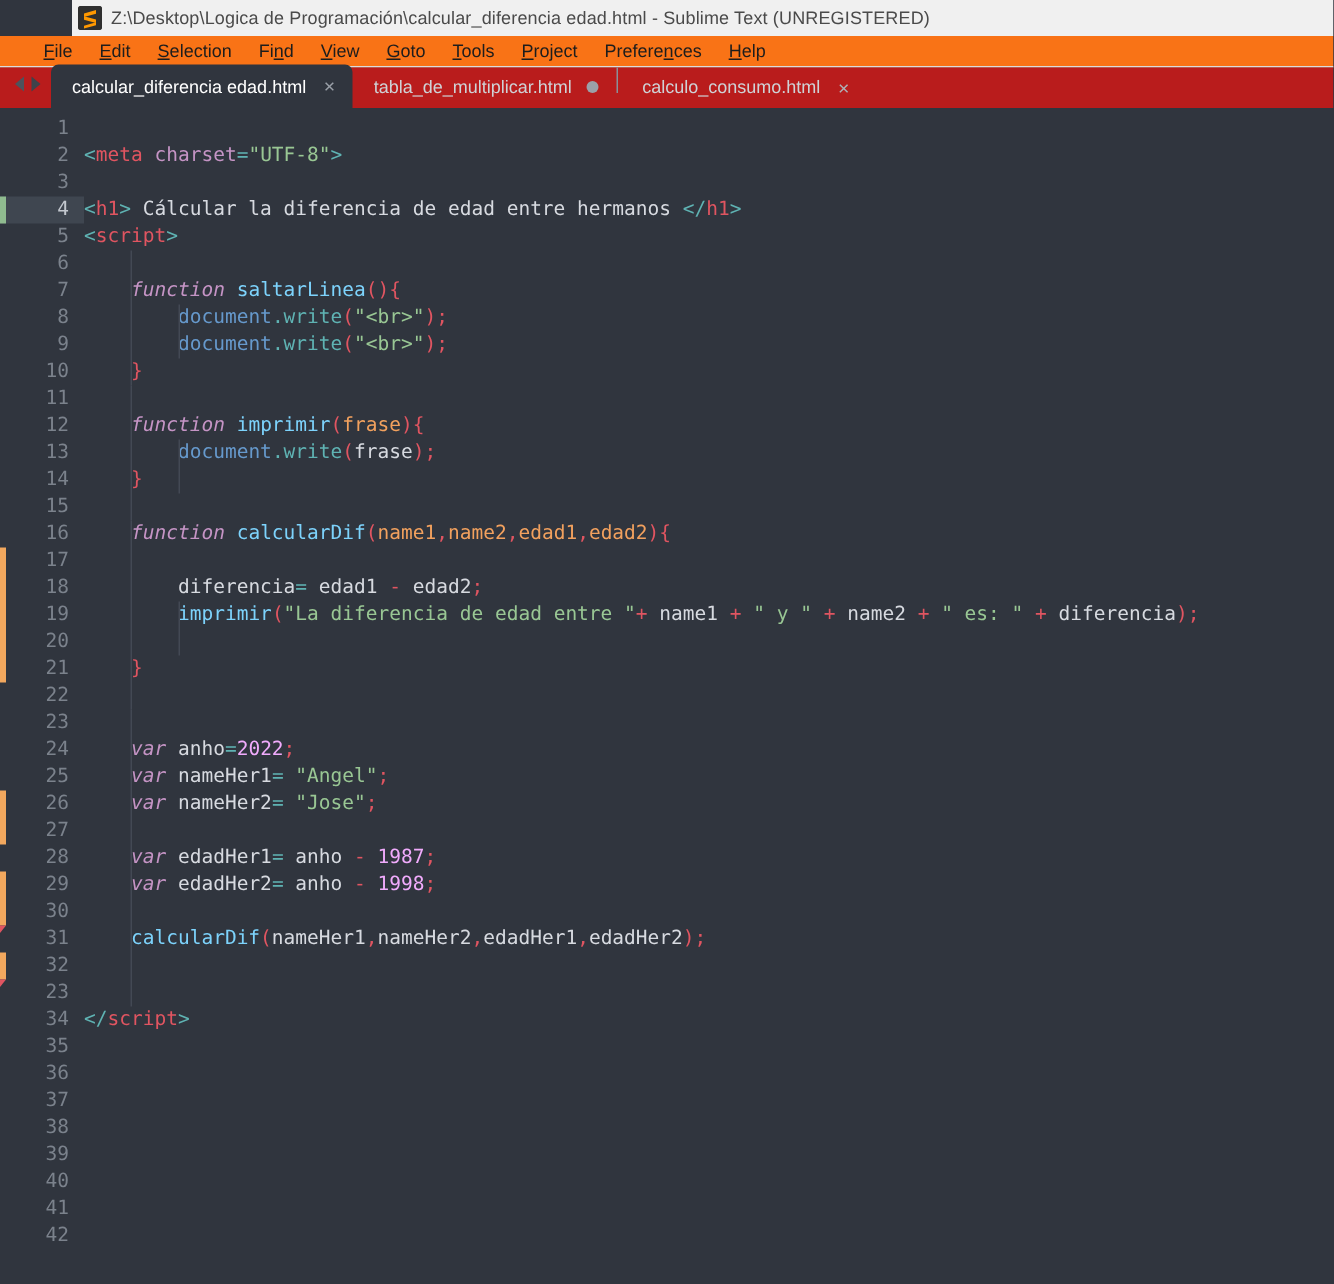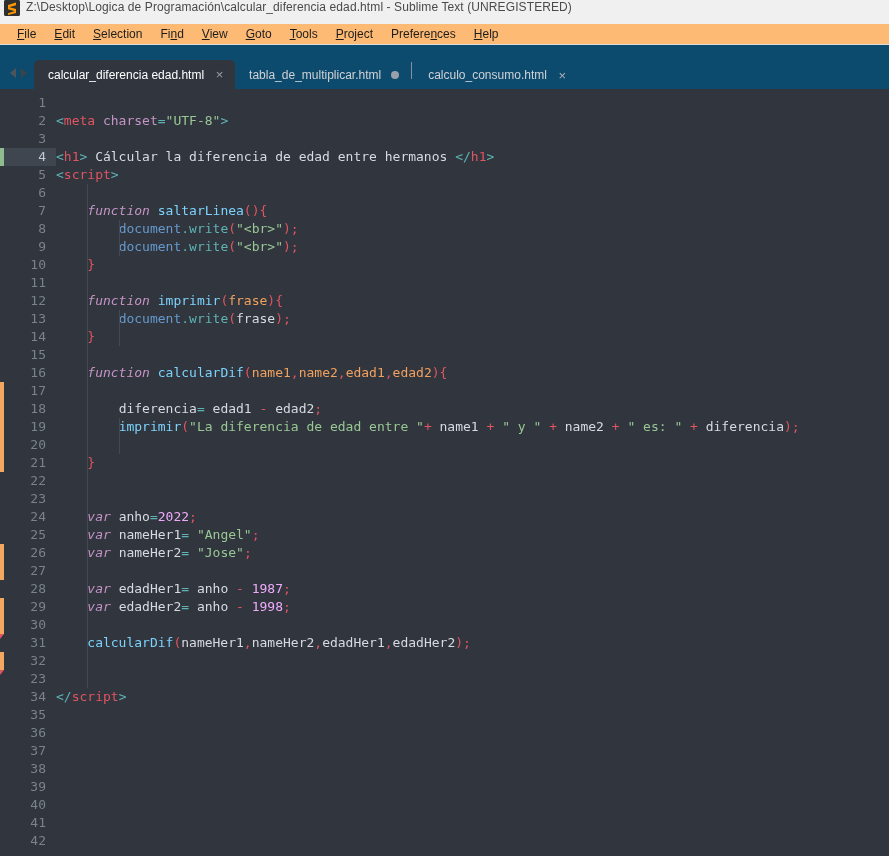--- a/index.html
+++ b/index.html
@@ -13,22 +13,24 @@
     overflow: hidden;
     font-family: "Liberation Sans", sans-serif;
     -webkit-font-smoothing: antialiased;
   }
 
   
   .titlebar {
     height: 24px;
     background: #f0f0f0;
     display: flex;
+    align-items: center;
     padding-left: 4px;
     box-sizing: border-box;
+    margin-left: 48px;
   }
   .st-logo {
     width: 16px;
     height: 16px;
     margin-right: 6px;
     flex: 0 0 auto;
     position: relative;
     background: #2b2b2b;
     border-radius: 2px;
     overflow: hidden;
@@ -37,40 +39,40 @@
   .title-text {
     font-size: 12px;
     color: #4a4a4a;
     white-space: nowrap;
     letter-spacing: 0.1px;
   }
 
   
   .menubar {
     height: 21px;
-    background: #fdba74;
+    background: #f97316;
     display: flex;
     align-items: center;
-    padding-left: 8px;
+    padding-left: 20px;
     box-sizing: border-box;
     border-bottom: 1px solid #dcdcdc;
   }
   .menu-item {
     font-size: 12px;
     color: #1d1d1d;
     padding: 0 9px;
     white-space: nowrap;
     cursor: default;
   }
   .menu-item .mn { text-decoration: underline; }
 
   
   .tabbar {
-    height: 44px;
-    background: #0c4a6e;
+    height: 27px;
+    background: #b91c1c;
     display: flex;
     align-items: flex-end;
     padding-left: 6px;
     box-sizing: border-box;
     position: relative;
   }
   .tab-nav {
     display: flex;
     align-items: center;
     height: 33px;

